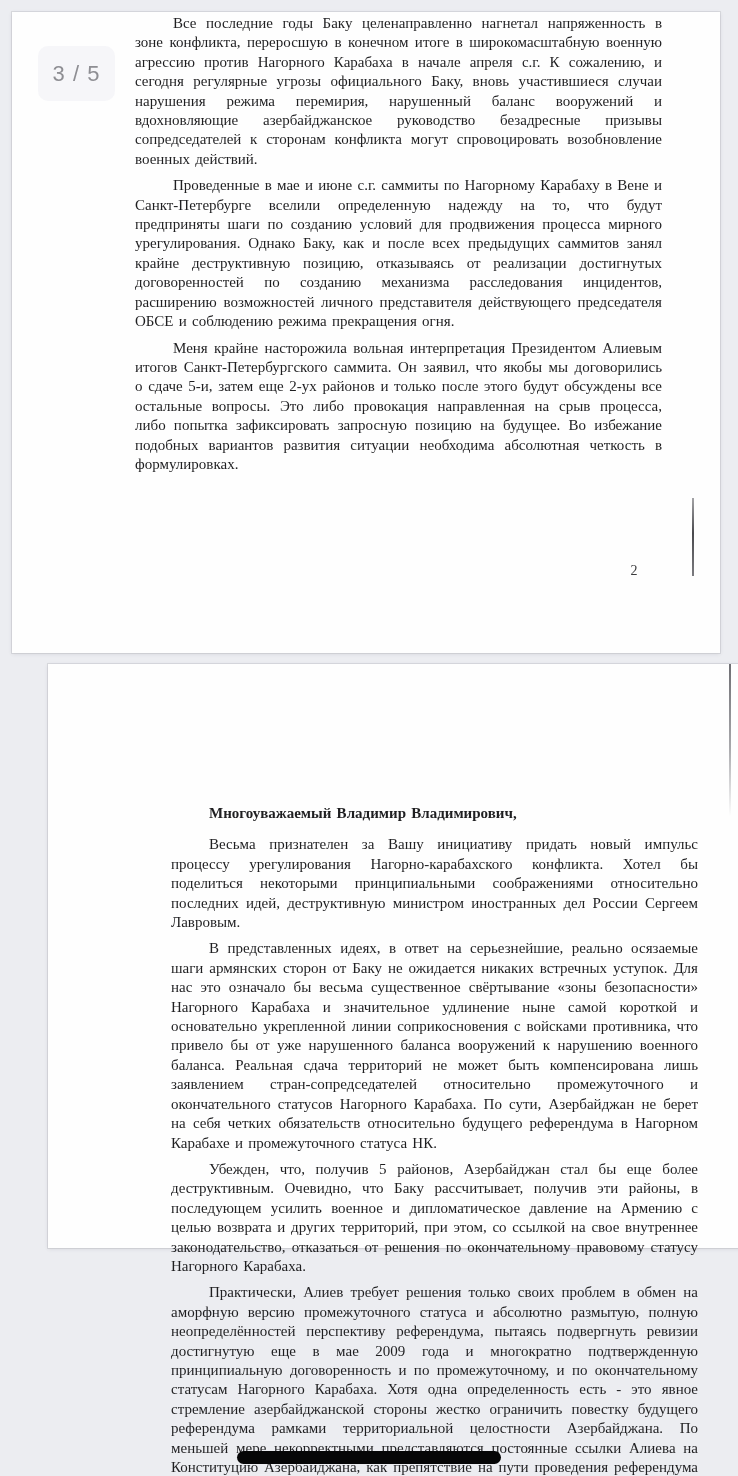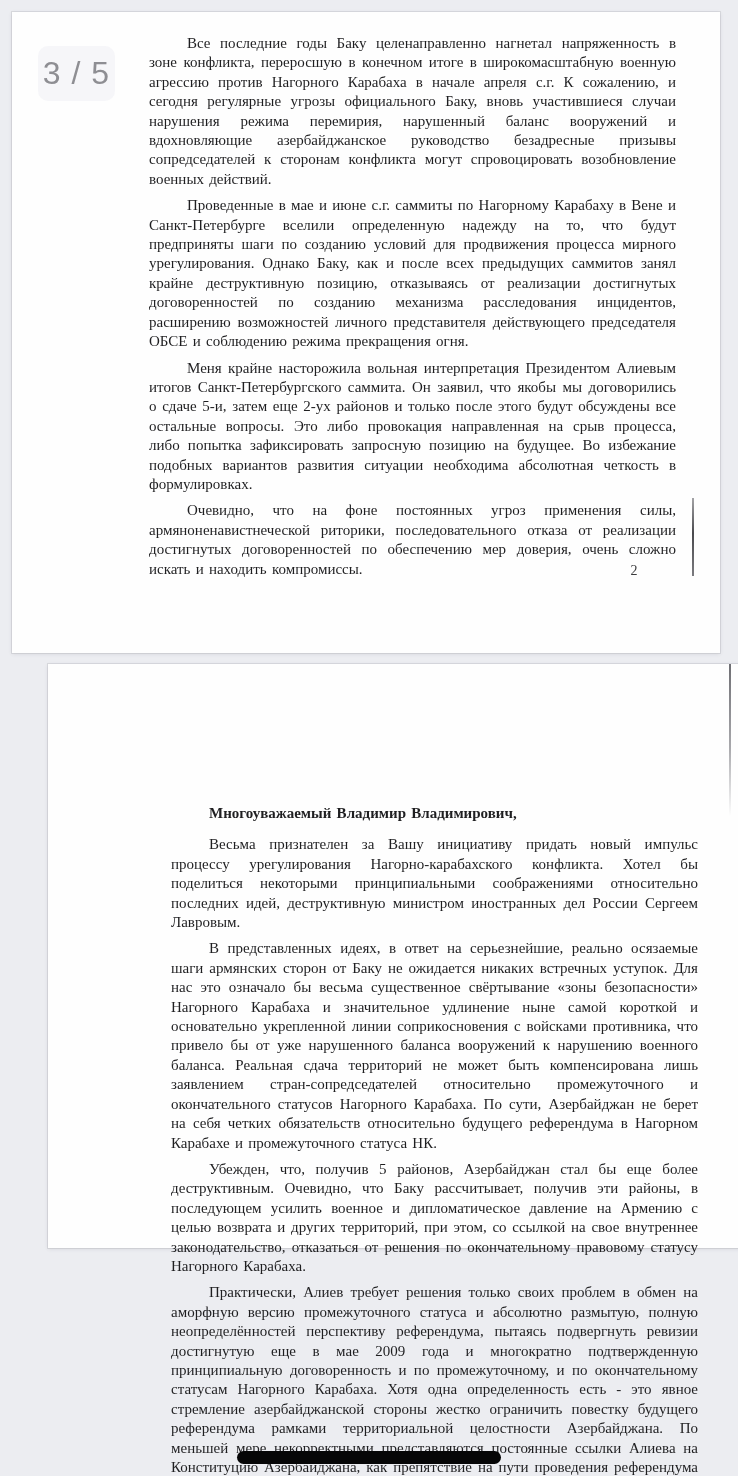--- a/index.html
+++ b/index.html
@@ -27,21 +27,21 @@
   .doc-text {
     position: absolute;
     left: 123px;
     width: 527px;
     color: #1f1f21;
     font-size: 15px;
     line-height: 19.4px;
     text-align: justify;
     word-spacing: 1.5px;
   }
-  .page-1 .doc-text { top: 22px; margin-left: 14px; }
+  .page-1 .doc-text { top: 2px; }
   .page-2 .doc-text { top: 140px; }
   .doc-text p { margin: 0 0 7px 0; text-indent: 38px; }
   .doc-text p.salutation { font-weight: bold; margin-bottom: 12px; }
 
   .page-number {
     position: absolute;
     left: 604px; top: 551px;
     width: 36px;
     text-align: center;
     font-size: 14px;
@@ -49,21 +49,21 @@
   }
 
   .page-indicator {
     position: absolute;
     left: 38px; top: 46px;
     width: 77px; height: 55px;
     background: rgba(244,244,248,0.84);
     border-radius: 10px;
     display: flex; align-items: center; justify-content: center;
     font-family: "Liberation Sans", sans-serif;
-    font-size: 32px;
+    font-size: 22px;
     color: #8e8e93;
     letter-spacing: 1px;
     z-index: 20;
   }
 
   .scan-line {
     position: absolute;
     width: 2px;
     z-index: 5;
   }
@@ -92,21 +92,20 @@
 
   <div class="page-indicator">
     <span>3 / 5</span>
   </div>
 
   <div class="page page-1">
     <div class="doc-text">
       <p>Все последние годы Баку целенаправленно нагнетал напряженность в зоне конфликта, переросшую в конечном итоге в широкомасштабную военную агрессию против Нагорного Карабаха в начале апреля с.г. К сожалению, и сегодня регулярные угрозы официального Баку, вновь участившиеся случаи нарушения режима перемирия, нарушенный баланс вооружений и вдохновляющие азербайджанское руководство безадресные призывы сопредседателей к сторонам конфликта могут спровоцировать возобновление военных действий.</p>
       <p>Проведенные в мае и июне с.г. саммиты по Нагорному Карабаху в Вене и Санкт-Петербурге вселили определенную надежду на то, что будут предприняты шаги по созданию условий для продвижения процесса мирного урегулирования. Однако Баку, как и после всех предыдущих саммитов занял крайне деструктивную позицию, отказываясь от реализации достигнутых договоренностей по созданию механизма расследования инцидентов, расширению возможностей личного представителя действующего председателя ОБСЕ и соблюдению режима прекращения огня.</p>
       <p>Меня крайне насторожила вольная интерпретация Президентом Алиевым итогов Санкт-Петербургского саммита. Он заявил, что якобы мы договорились о сдаче 5-и, затем еще 2-ух районов и только после этого будут обсуждены все остальные вопросы. Это либо провокация направленная на срыв процесса, либо попытка зафиксировать запросную позицию на будущее. Во избежание подобных вариантов развития ситуации необходима абсолютная четкость в формулировках.</p>
-      <p>Очевидно, что на фоне постоянных угроз применения силы, армяноненавистнеческой риторики, последовательного отказа от реализации достигнутых договоренностей по обеспечению мер доверия, очень сложно искать и находить компромиссы.</p>
     </div>
     <div class="page-number">2</div>
     <div class="scan-line p1"></div>
   </div>
 
   <div class="page page-2">
     <div class="scan-line p2"></div>
     <div class="doc-text">
       <p class="salutation">Многоуважаемый Владимир Владимирович,</p>
       <p>Весьма признателен за Вашу инициативу придать новый импульс процессу урегулирования Нагорно-карабахского конфликта. Хотел бы поделиться некоторыми принципиальными соображениями относительно последних идей, деструктивную министром иностранных дел России Сергеем Лавровым.</p>

